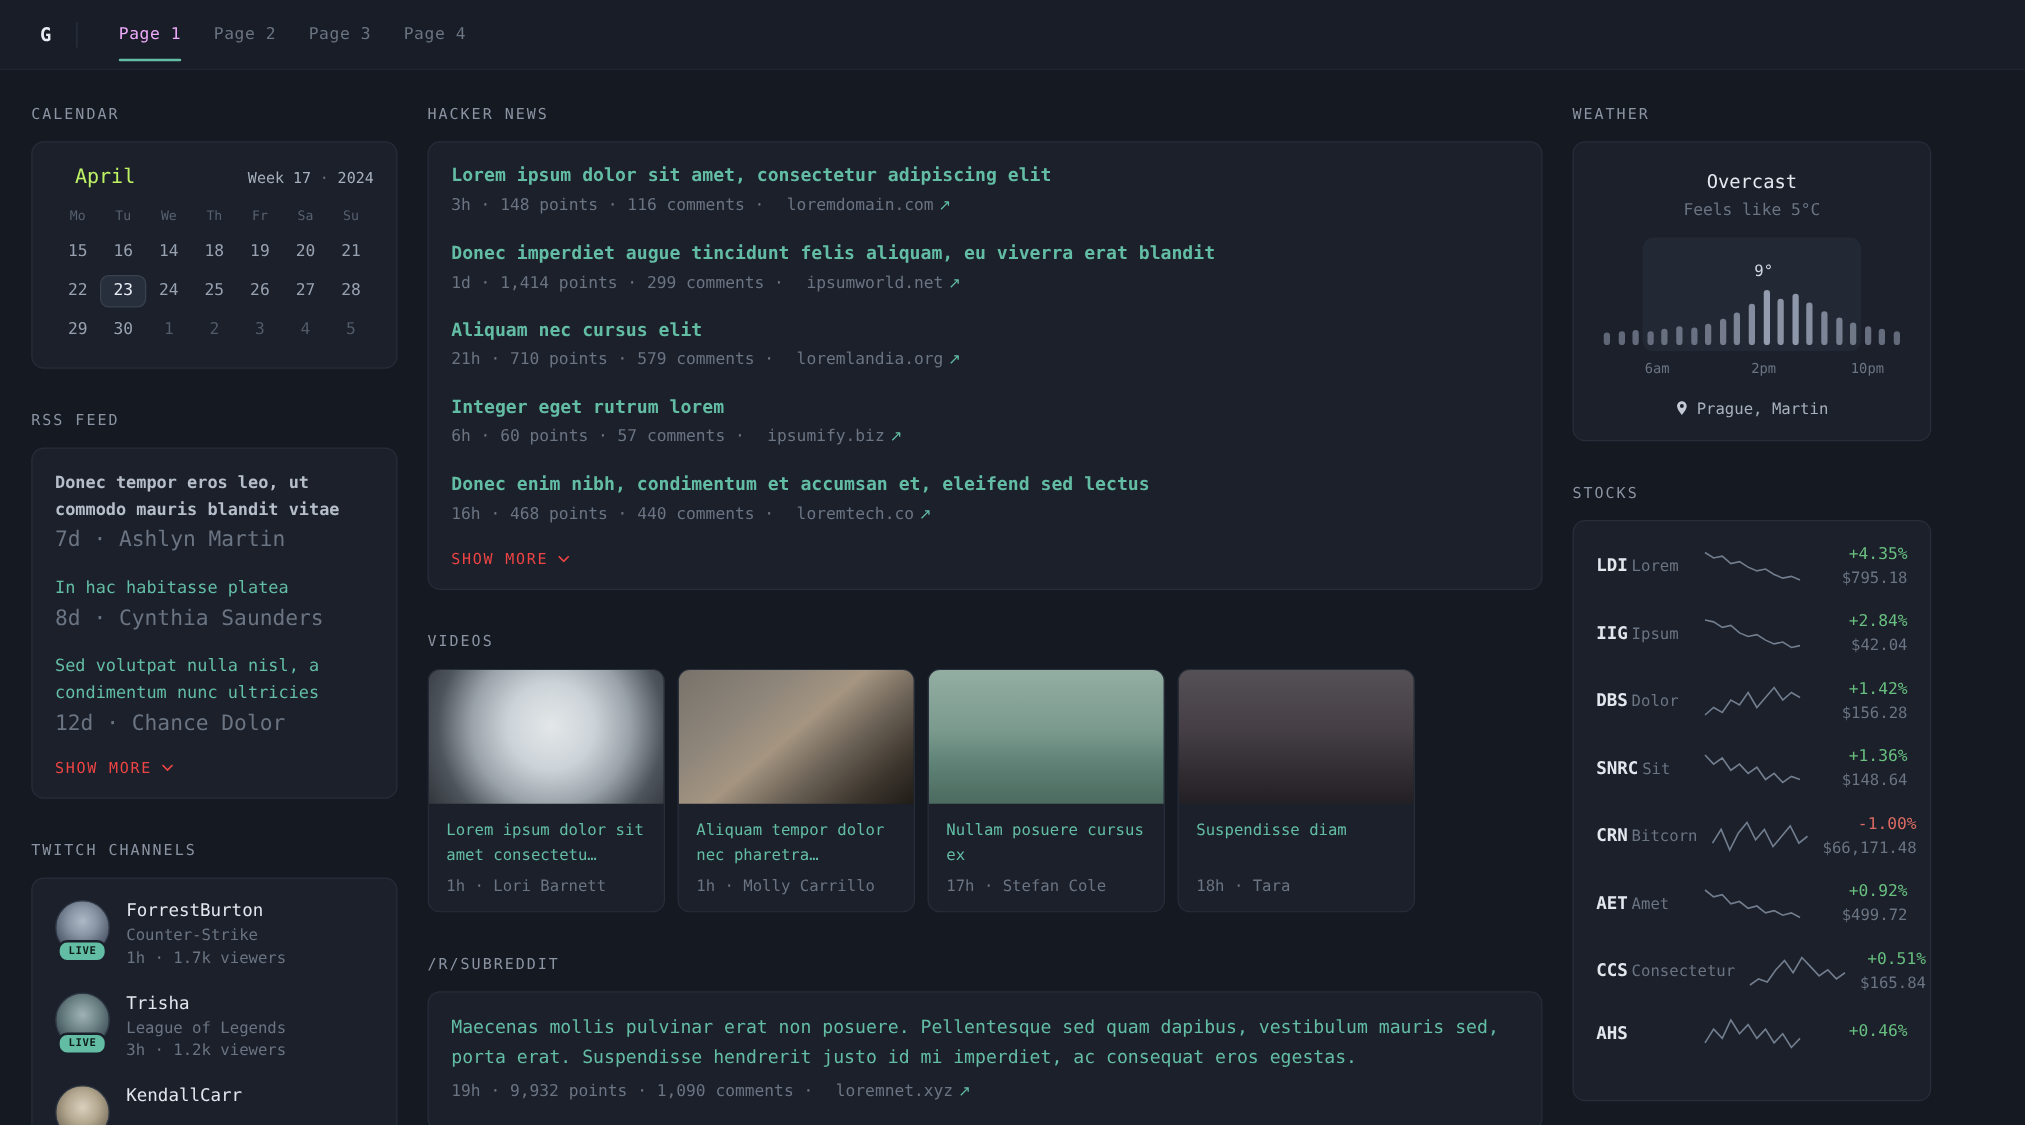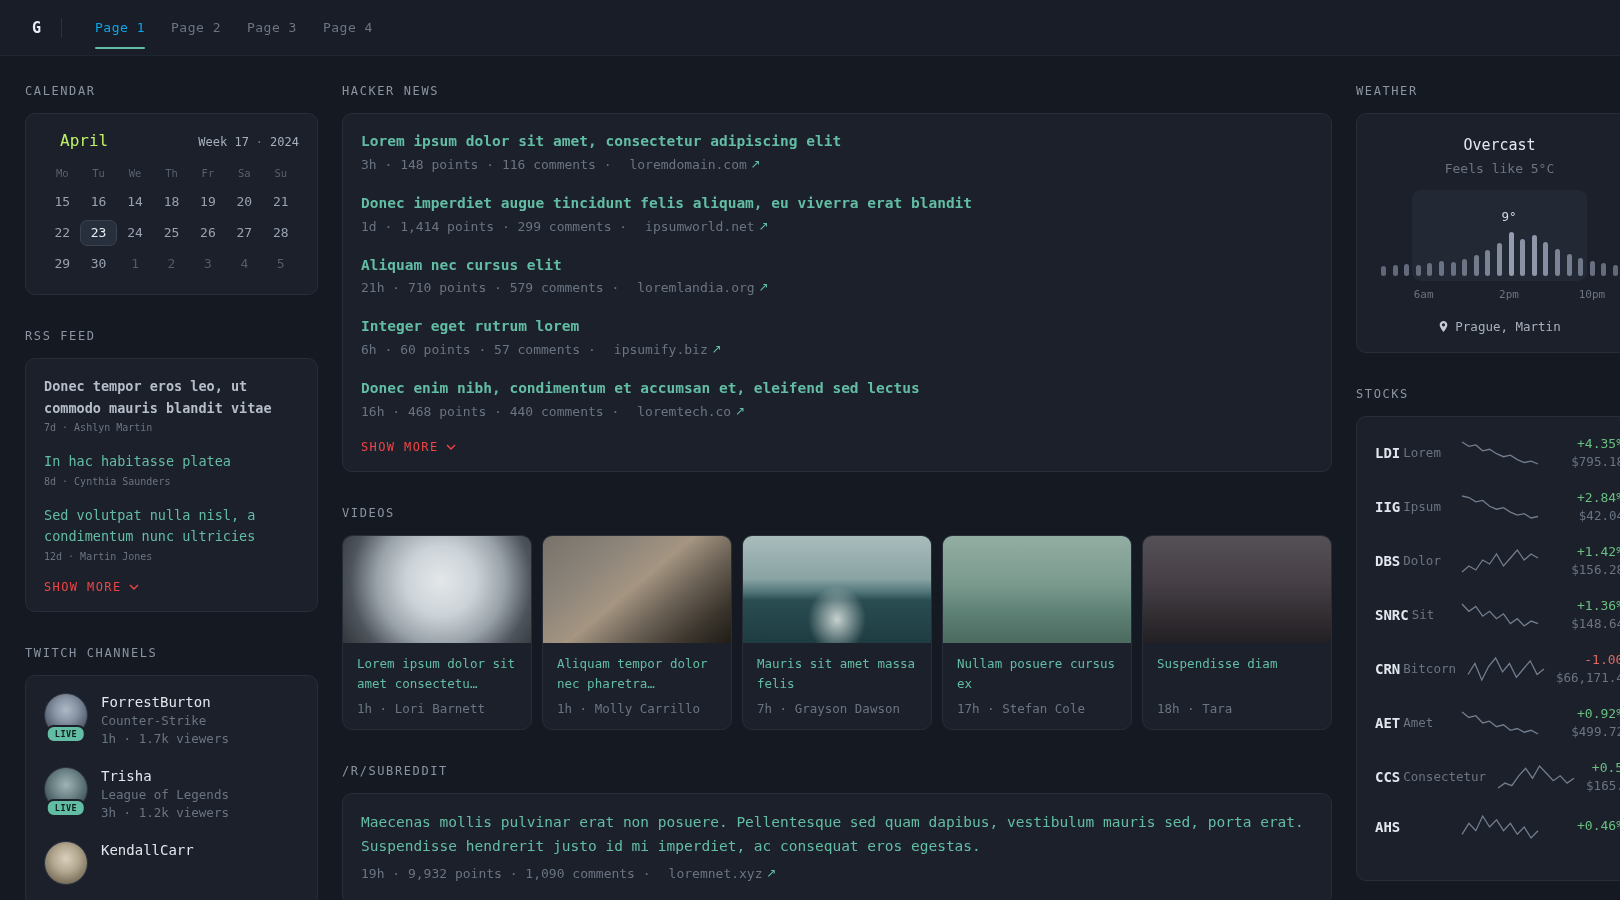--- a/index.html
+++ b/index.html
@@ -33,21 +33,21 @@
     padding:0 26px;
   }
   .logo{font-size:15px;font-weight:bold;color:#e8edf4;padding:0 6px;}
   .topbar-divider{width:1px;height:20px;background:#2b3341;margin:0 20px 0 14px;}
   .tabs{display:flex;height:100%;}
   .tab{
     display:flex;align-items:center;height:100%;
     padding:0 13px;position:relative;
     color:var(--text-dim);font-size:13px;letter-spacing:.5px;
   }
-  .tab.active{color:#0ea5e9;}
+  .tab.active{color:#f0abfc;}
   .tab.active::after{
     content:"";position:absolute;left:13px;right:13px;bottom:6px;
     height:2px;background:var(--accent);border-radius:2px;
   }
 
   
   .main{
     display:grid;
     grid-template-columns:293px 1fr 287px;
     gap:0 24px;
@@ -75,21 +75,21 @@
   .cal-dow{margin-top:17px;font-size:10.5px;color:#58616f;}
   .cal-days{margin-top:10px;row-gap:5px;font-size:13px;color:#99a2b1;}
   .cal-day{height:26px;line-height:26px;border-radius:7px;}
   .cal-day.selected{background:#272f3c;border:1px solid #39424f;line-height:24px;color:#e8edf4;}
   .cal-day.outside{color:#525b69;}
 
   
   .feed-item{margin-bottom:18px;}
   .feed-title{display:block;font-size:13.5px;line-height:1.6;color:var(--accent);}
   .feed-title.muted{color:#b6beca;font-weight:bold;}
-  .feed-meta{margin-top:3px;font-size:10px;color:var(--text-dim);}
+  .feed-meta{margin-top:3px;font-size:17px;color:var(--text-dim);}
   .show-more{
     display:flex;align-items:center;gap:7px;
     font-size:12px;letter-spacing:1.4px;color:#ef4444;margin-top:18px;
   }
   .show-more svg{margin-top:1px;}
 
   
   .channel{display:flex;align-items:flex-start;gap:13px;margin-bottom:21px;}
   .channel:last-child{margin-bottom:4px;}
   .avatar-wrap{position:relative;flex:0 0 44px;height:44px;}
@@ -247,21 +247,21 @@
         <div class="feed-item">
           <a class="feed-title muted">Donec tempor eros leo, ut commodo mauris blandit vitae</a>
           <div class="feed-meta">7d · Ashlyn Martin</div>
         </div>
         <div class="feed-item">
           <a class="feed-title">In hac habitasse platea</a>
           <div class="feed-meta">8d · Cynthia Saunders</div>
         </div>
         <div class="feed-item">
           <a class="feed-title">Sed volutpat nulla nisl, a condimentum nunc ultricies</a>
-          <div class="feed-meta">12d · Martin Jones</div>
+          <div class="feed-meta">12d · Chance Dolor</div>
         </div>
         <button class="show-more">
           <span>SHOW MORE</span>
           <svg width="10" height="6" viewBox="0 0 10 6">
               <path d="M1 1l4 4 4-4" fill="none" stroke="currentColor" stroke-width="1.4"></path>
             </svg>
         </button>
       </div>
     </section>
 
@@ -380,27 +380,20 @@
           <span class="video-body">
             <span class="video-title">Lorem ipsum dolor sit amet consectetu…</span>
             <span class="video-meta">1h · Lori Barnett</span>
           </span>
         </a>
         <a class="video-card">
           <span class="thumb thumb-2"></span>
           <span class="video-body">
             <span class="video-title">Aliquam tempor dolor nec pharetra…</span>
             <span class="video-meta">1h · Molly Carrillo</span>
-          </span>
-        </a>
-        <a class="video-card">
-          <span class="thumb thumb-3"></span>
-          <span class="video-body">
-            <span class="video-title">Mauris sit amet massa felis</span>
-            <span class="video-meta">7h · Grayson Dawson</span>
           </span>
         </a>
         <a class="video-card">
           <span class="thumb thumb-4"></span>
           <span class="video-body">
             <span class="video-title">Nullam posuere cursus ex</span>
             <span class="video-meta">17h · Stefan Cole</span>
           </span>
         </a>
         <a class="video-card">

